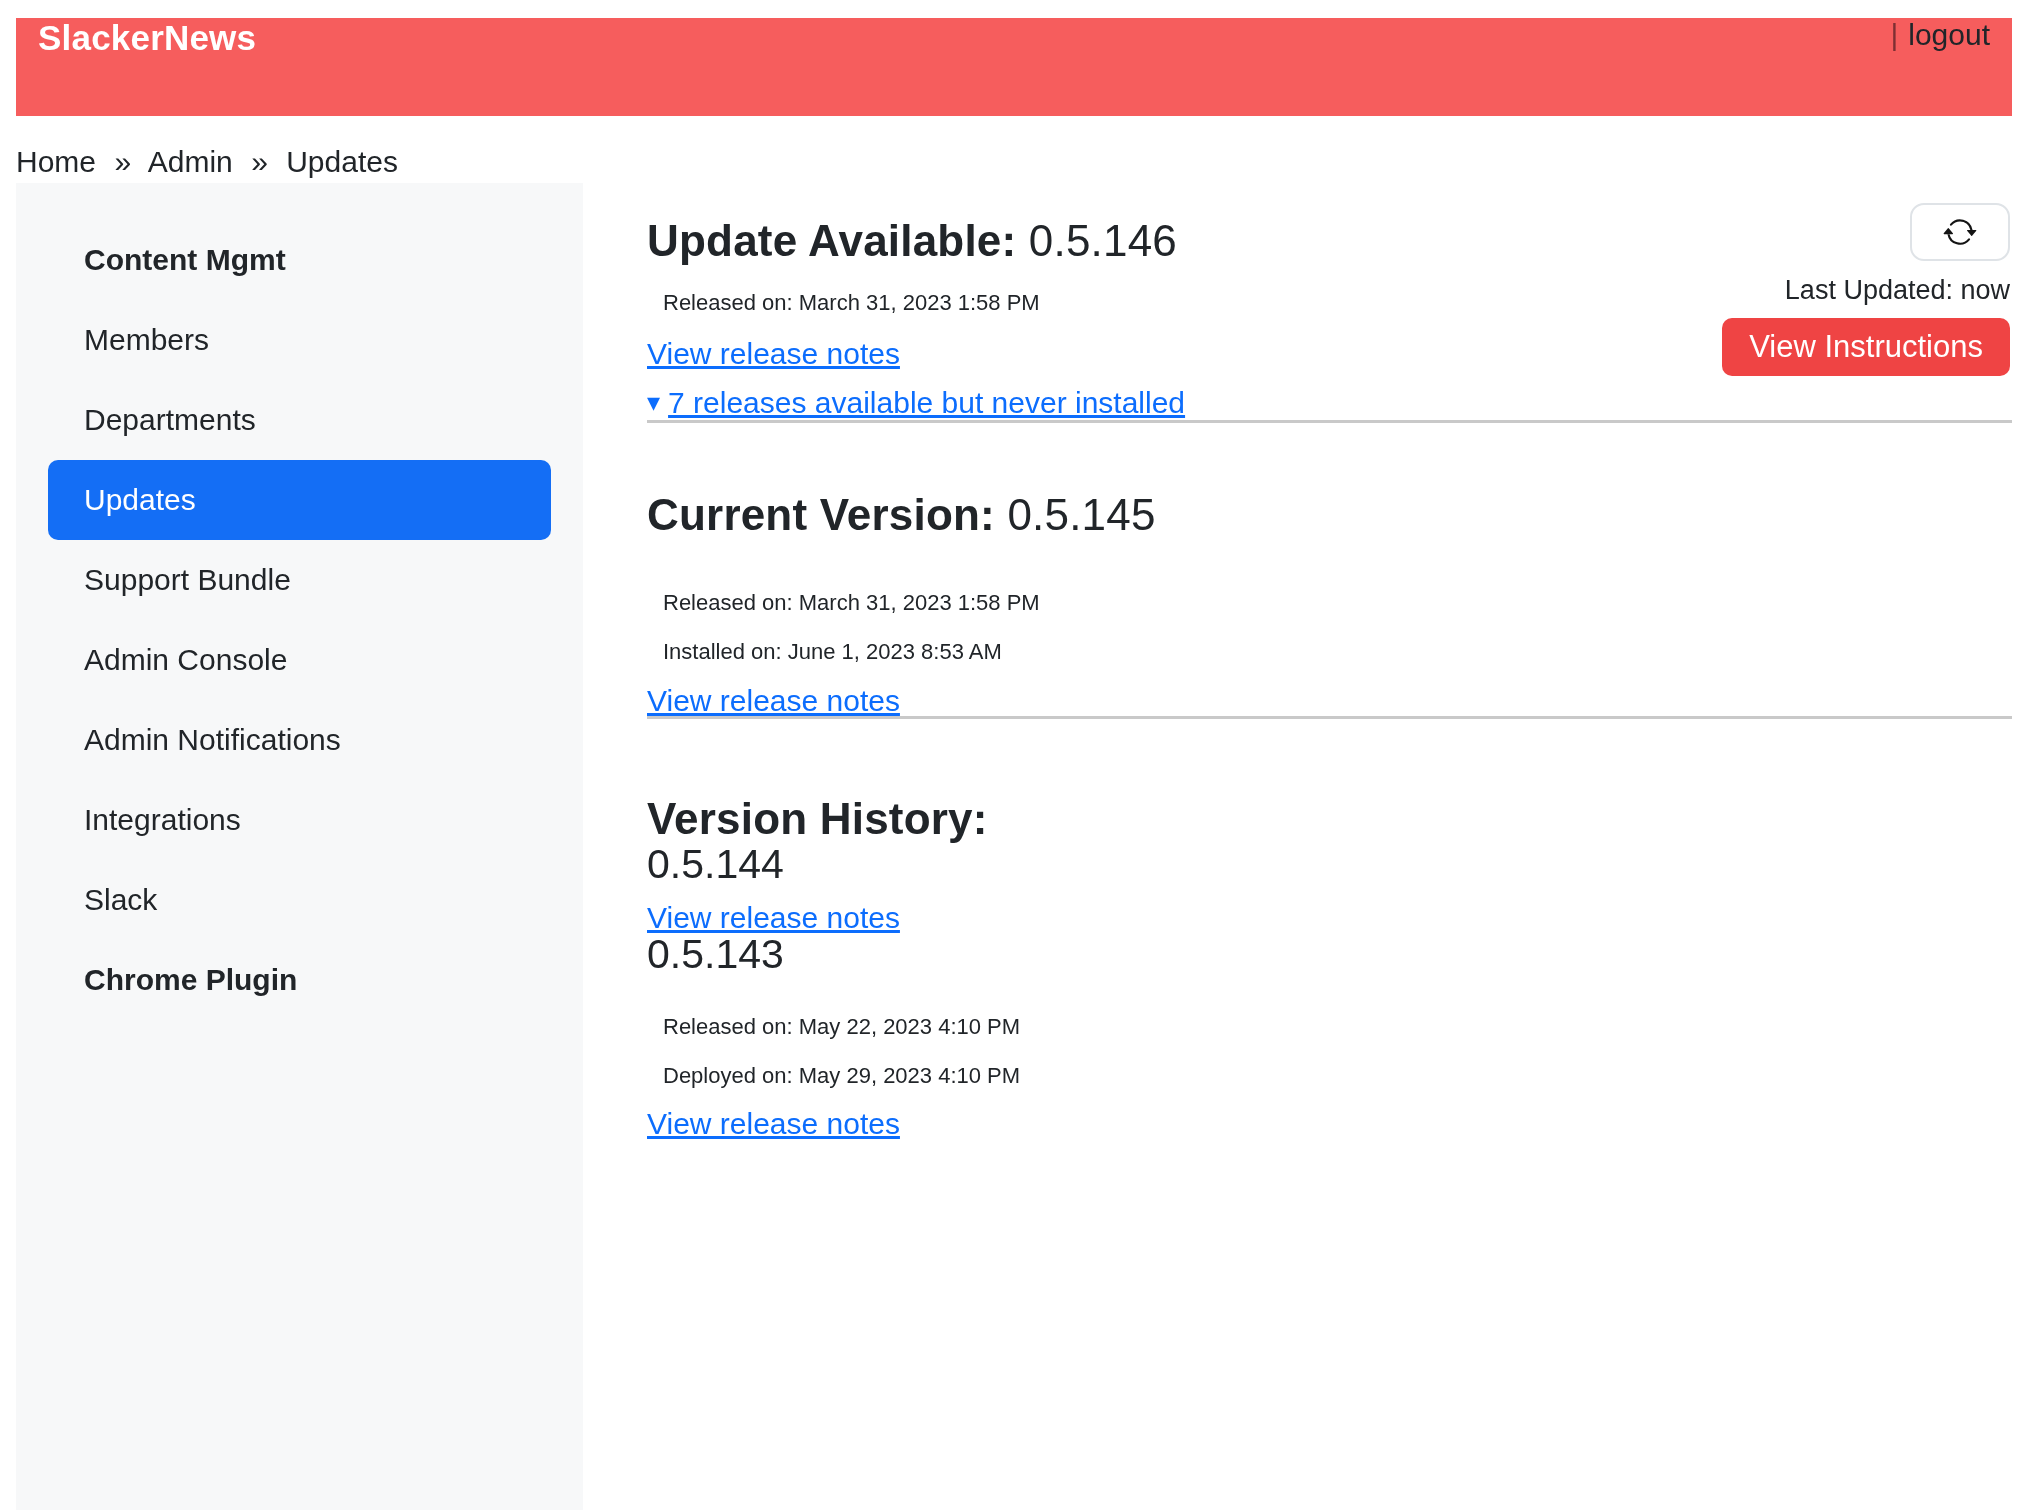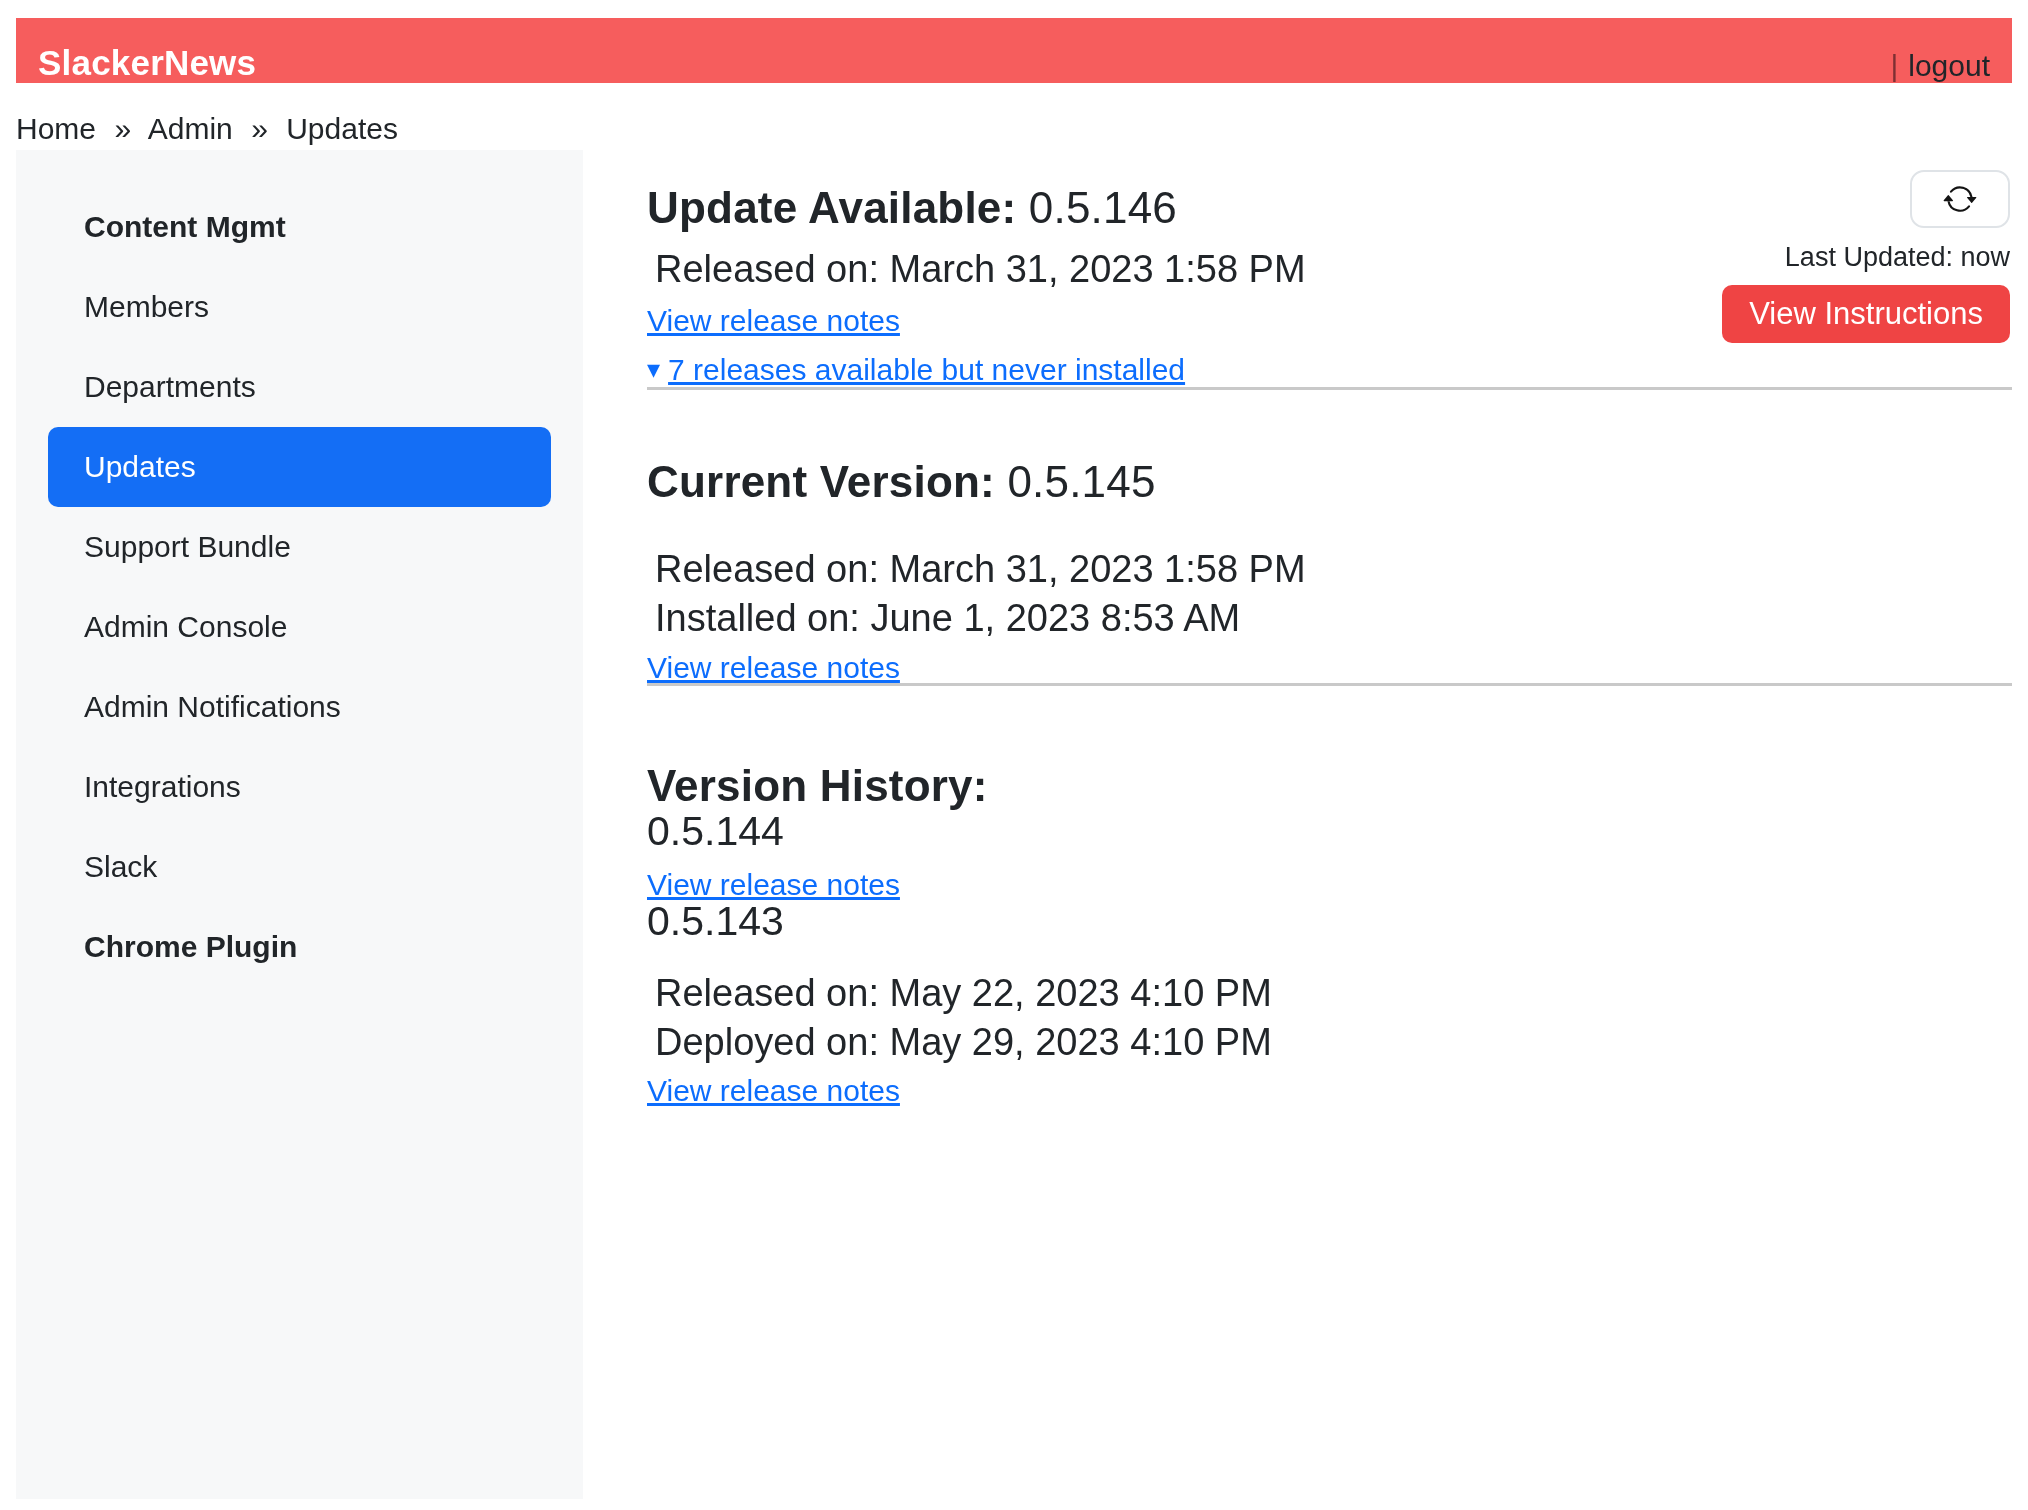--- a/index.html
+++ b/index.html
@@ -5,22 +5,22 @@
   html,body { margin:0; padding:0; background:#ffffff; }
   body {
     width:2028px; height:1510px; overflow:hidden;
     font-family:"Liberation Sans","DejaVu Sans",sans-serif;
     color:#212529;
     -webkit-font-smoothing:antialiased;
   }
 
   
   .topbar {
-    margin:18px 16px 0 16px; height:65px; background:#f65d5d;
-    display:flex; align-items:flex-end; justify-content:space-between;
+    margin:18px 16px 0 16px; height:98px; background:#f65d5d;
+    display:flex; align-items:flex-start; justify-content:space-between;
     padding:0 22px; box-sizing:border-box;
   }
   .brand { color:#ffffff; font-size:35px; font-weight:700; letter-spacing:.2px; }
   .logout-wrap { font-size:30px; color:#212529; display:flex; gap:10px; align-items:center; }
   .logout-wrap .sep { color:#7e2f33; }
   .logout-link { color:#212529; text-decoration:none; cursor:pointer; }
 
   
   .breadcrumb { margin:29px 16px 4px 16px; font-size:30px; color:#212529; }
   .breadcrumb .crumb { text-decoration:none; color:#212529; cursor:pointer; }
@@ -38,21 +38,21 @@
     box-sizing:border-box; height:80px; padding:25px 36px; line-height:30px;
     font-size:30px; border-radius:10px; cursor:pointer; color:#212529;
   }
   .nav-item.emph { font-weight:700; }
   .nav-item.selected { background:#146ef5; color:#ffffff; }
 
   .main { flex:1; position:relative; box-sizing:border-box; padding:34px 0 0 64px; }
 
   .h1 { margin:0; font-size:44px; line-height:48px; font-weight:700; letter-spacing:.2px; }
   .h1 .ver { font-weight:400; }
-  .meta { margin:8px; font-size:38px; line-height:31px; }
+  .meta { margin:16px; font-size:22px; line-height:31px; }
   .mt22{margin-top:22px;} .mt20{margin-top:20px;} .mt18{margin-top:18px;}
   .mt17{margin-top:17px;} .mt36{margin-top:36px;} .mt46{margin-top:46px;}
   .mt48{margin-top:48px;}
 
   a.link { color:#0c6dfd; text-decoration:underline; font-size:30px; line-height:31px; cursor:pointer; display:inline-block; }
   .toggle-row { margin-top:18px; }
   .toggle-row .caret { text-decoration:none; display:inline-block; font-size:26px; margin-right:8px; transform:translateY(-2px); }
 
   hr.divider { border:none; border-top:3px solid #c9c9c9; margin:0; }
   .hr1 { margin-top:54px; }

